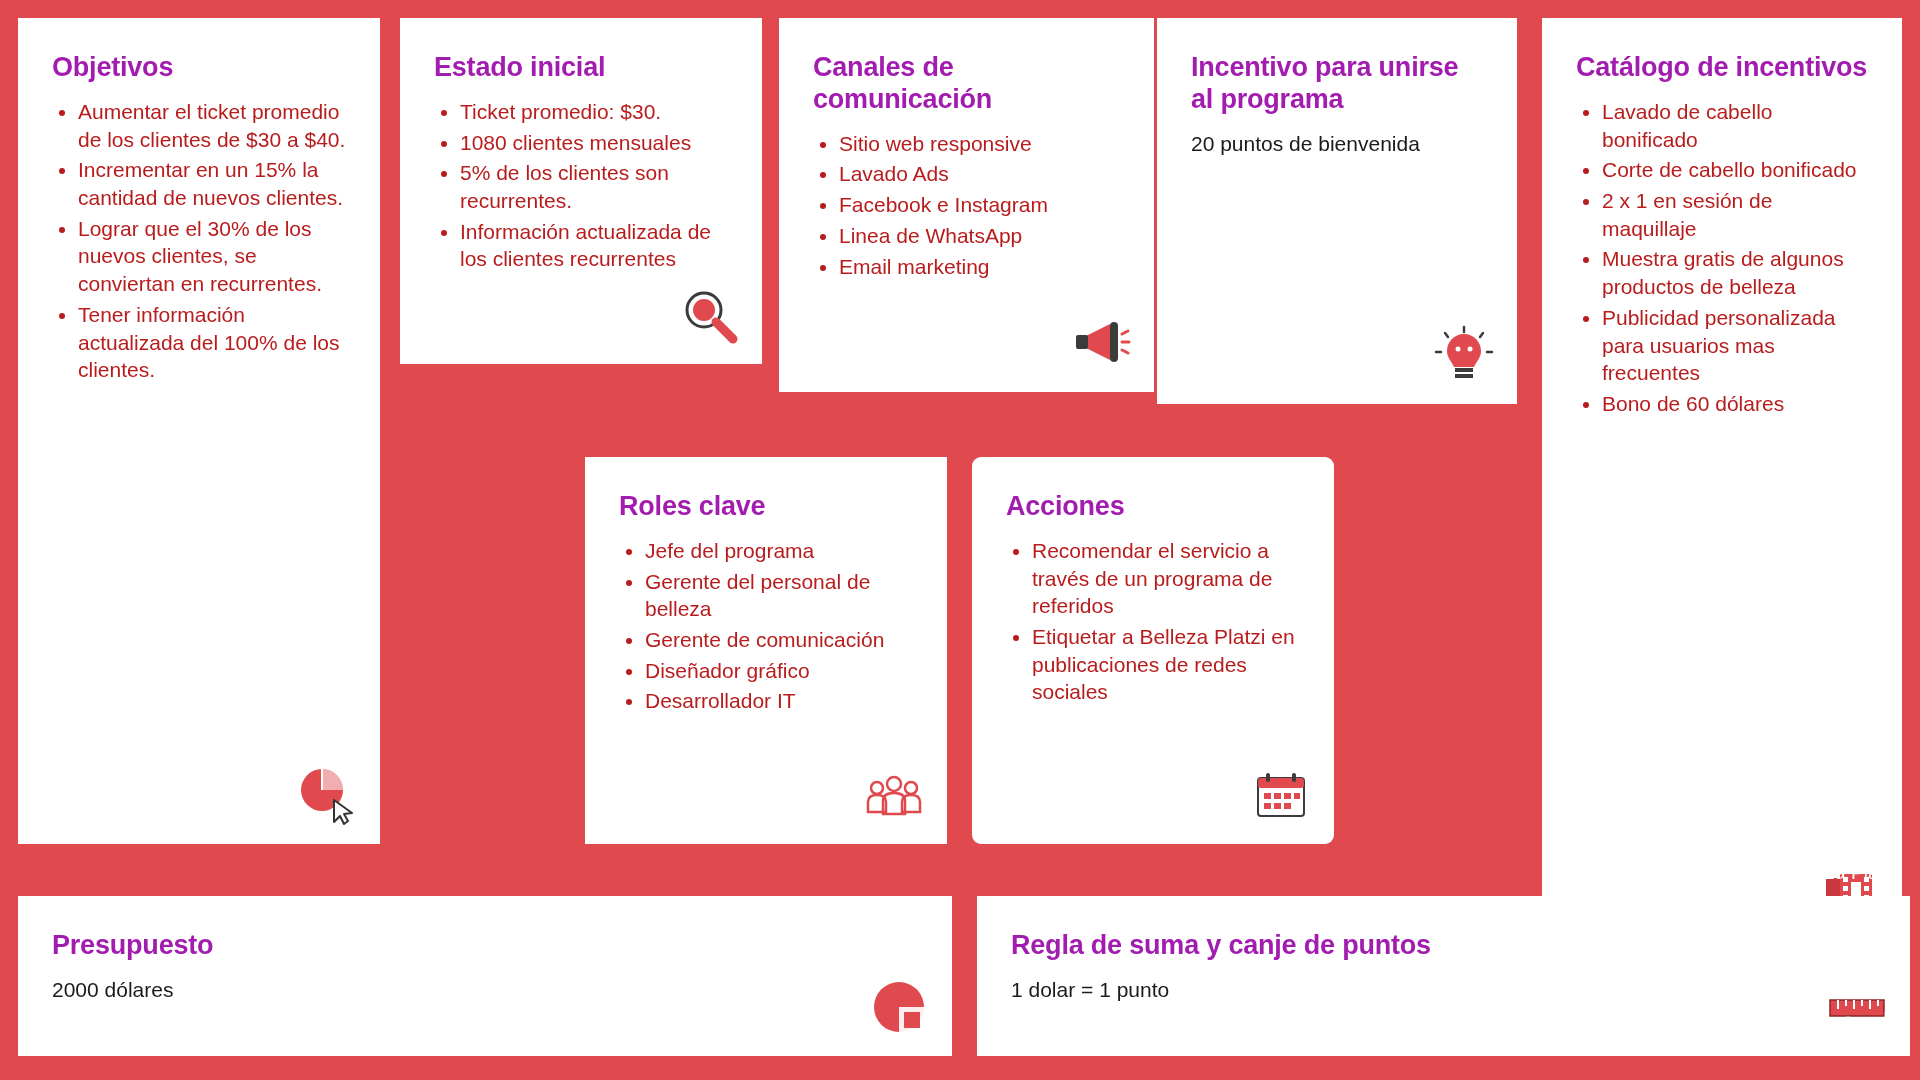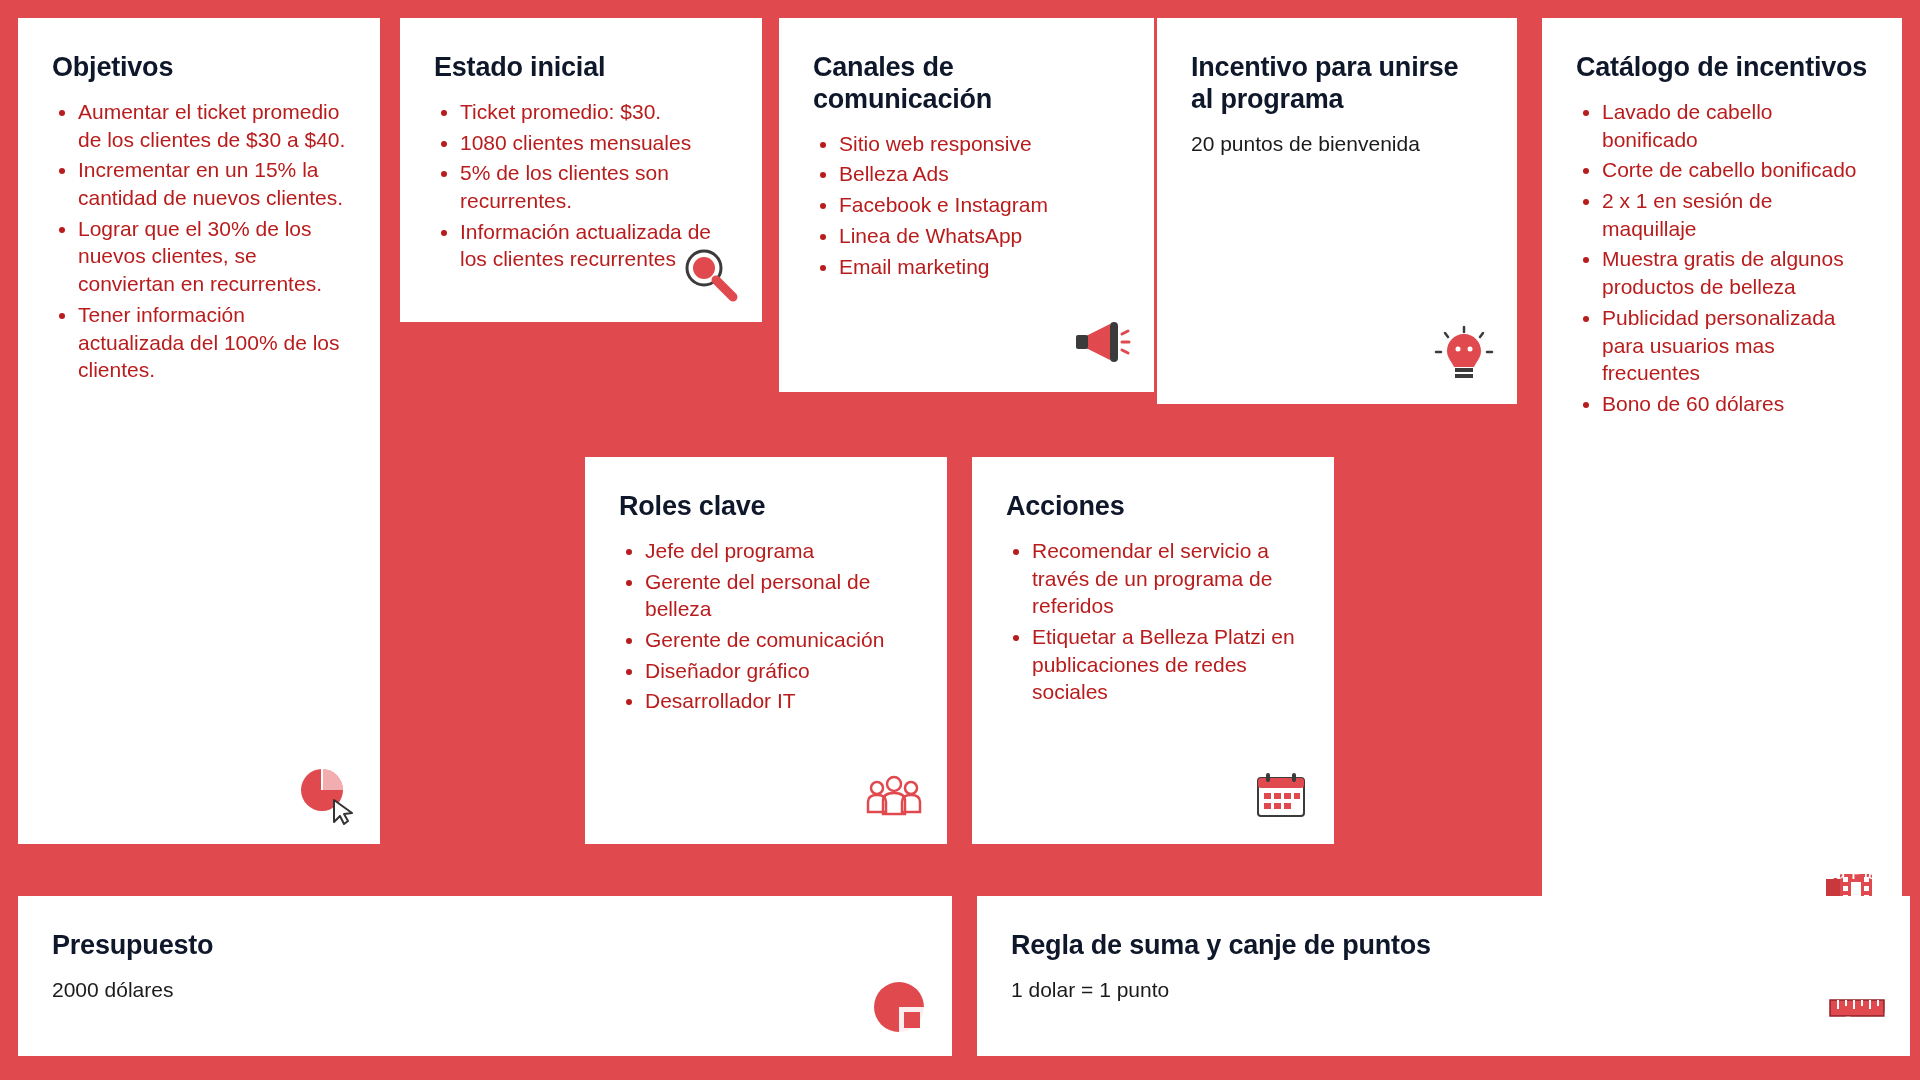--- a/index.html
+++ b/index.html
@@ -20,21 +20,21 @@
   .card {
     position: absolute;
     background: #ffffff;
     box-sizing: border-box;
     padding: 34px 34px 24px 34px;
     overflow: hidden;
   }
   .card-title {
     font-size: 27px;
     font-weight: bold;
-    color: #0f172a;
+    color: #a21caf;
     line-height: 1.18;
     margin: 0 0 14px 0;
     letter-spacing: -0.2px;
   }
   .card ul {
     margin: 0;
     padding-left: 26px;
     list-style: disc;
   }
   .card ul li {
@@ -76,26 +76,26 @@
   }
   .watermark .wm-text {
     font-size: 52px;
     font-weight: bold;
     color: #ffffff;
     letter-spacing: -1px;
     text-align: right;
   }
   
   #card-objetivos     { left: 18px;   top: 18px;   width: 362px;  height: 826px; }
-  #card-estado        { left: 400px;  top: 18px;   width: 362px;  height: 304px; }
+  #card-estado        { left: 400px;  top: 18px;   width: 362px;  height: 346px; }
   #card-canales       { left: 779px;  top: 18px;   width: 375px;  height: 374px; }
   #card-incentivo     { left: 1157px; top: 18px;   width: 360px;  height: 386px; }
   #card-catalogo      { left: 1542px; top: 18px;   width: 360px;  height: 924px; }
   #card-roles         { left: 585px;  top: 457px;  width: 362px;  height: 387px; }
-  #card-acciones      { left: 972px;  top: 457px;  width: 362px;  height: 387px; }
+  #card-acciones      { left: 972px;  top: 457px;  width: 362px;  height: 387px; border-radius: 9px; }
   #card-presupuesto   { left: 18px;   top: 896px;  width: 934px;  height: 160px; }
   #card-regla         { left: 969px;  top: 896px;  width: 933px;  height: 160px; margin-left: 8px; }
 </style>
 </head>
 <body>
 
 <div class="board">
 
   <div class="card" id="card-objetivos">
     <h2 class="card-title">Objetivos</h2>
@@ -129,21 +129,21 @@
         <circle cx="26" cy="26" r="11" fill="#e04a4f"></circle>
         <line x1="38" y1="38" x2="55" y2="55" stroke="#e04a4f" stroke-width="9" stroke-linecap="round"></line>
       </svg>
     </span>
   </div>
 
   <div class="card" id="card-canales">
     <h2 class="card-title">Canales de comunicación</h2>
     <ul>
       <li>Sitio web responsive</li>
-      <li>Belleza Ads</li>
+      <li>Lavado Ads</li>
       <li>Facebook e Instagram</li>
       <li>Linea de WhatsApp</li>
       <li>Email marketing</li>
     </ul>
     <span class="icon">
       <svg viewBox="0 0 62 62" width="62" height="62">
         <path d="M16 24 L40 12 L40 48 L16 36 Z" fill="#e04a4f"></path>
         <rect x="6" y="23" width="12" height="14" rx="2" fill="#3b3b3b"></rect>
         <rect x="40" y="10" width="8" height="40" rx="4" fill="#3b3b3b"></rect>
         <path d="M52 22 L58 19 M52 30 L59 30 M52 38 L58 41" stroke="#e04a4f" stroke-width="3" stroke-linecap="round"></path>

